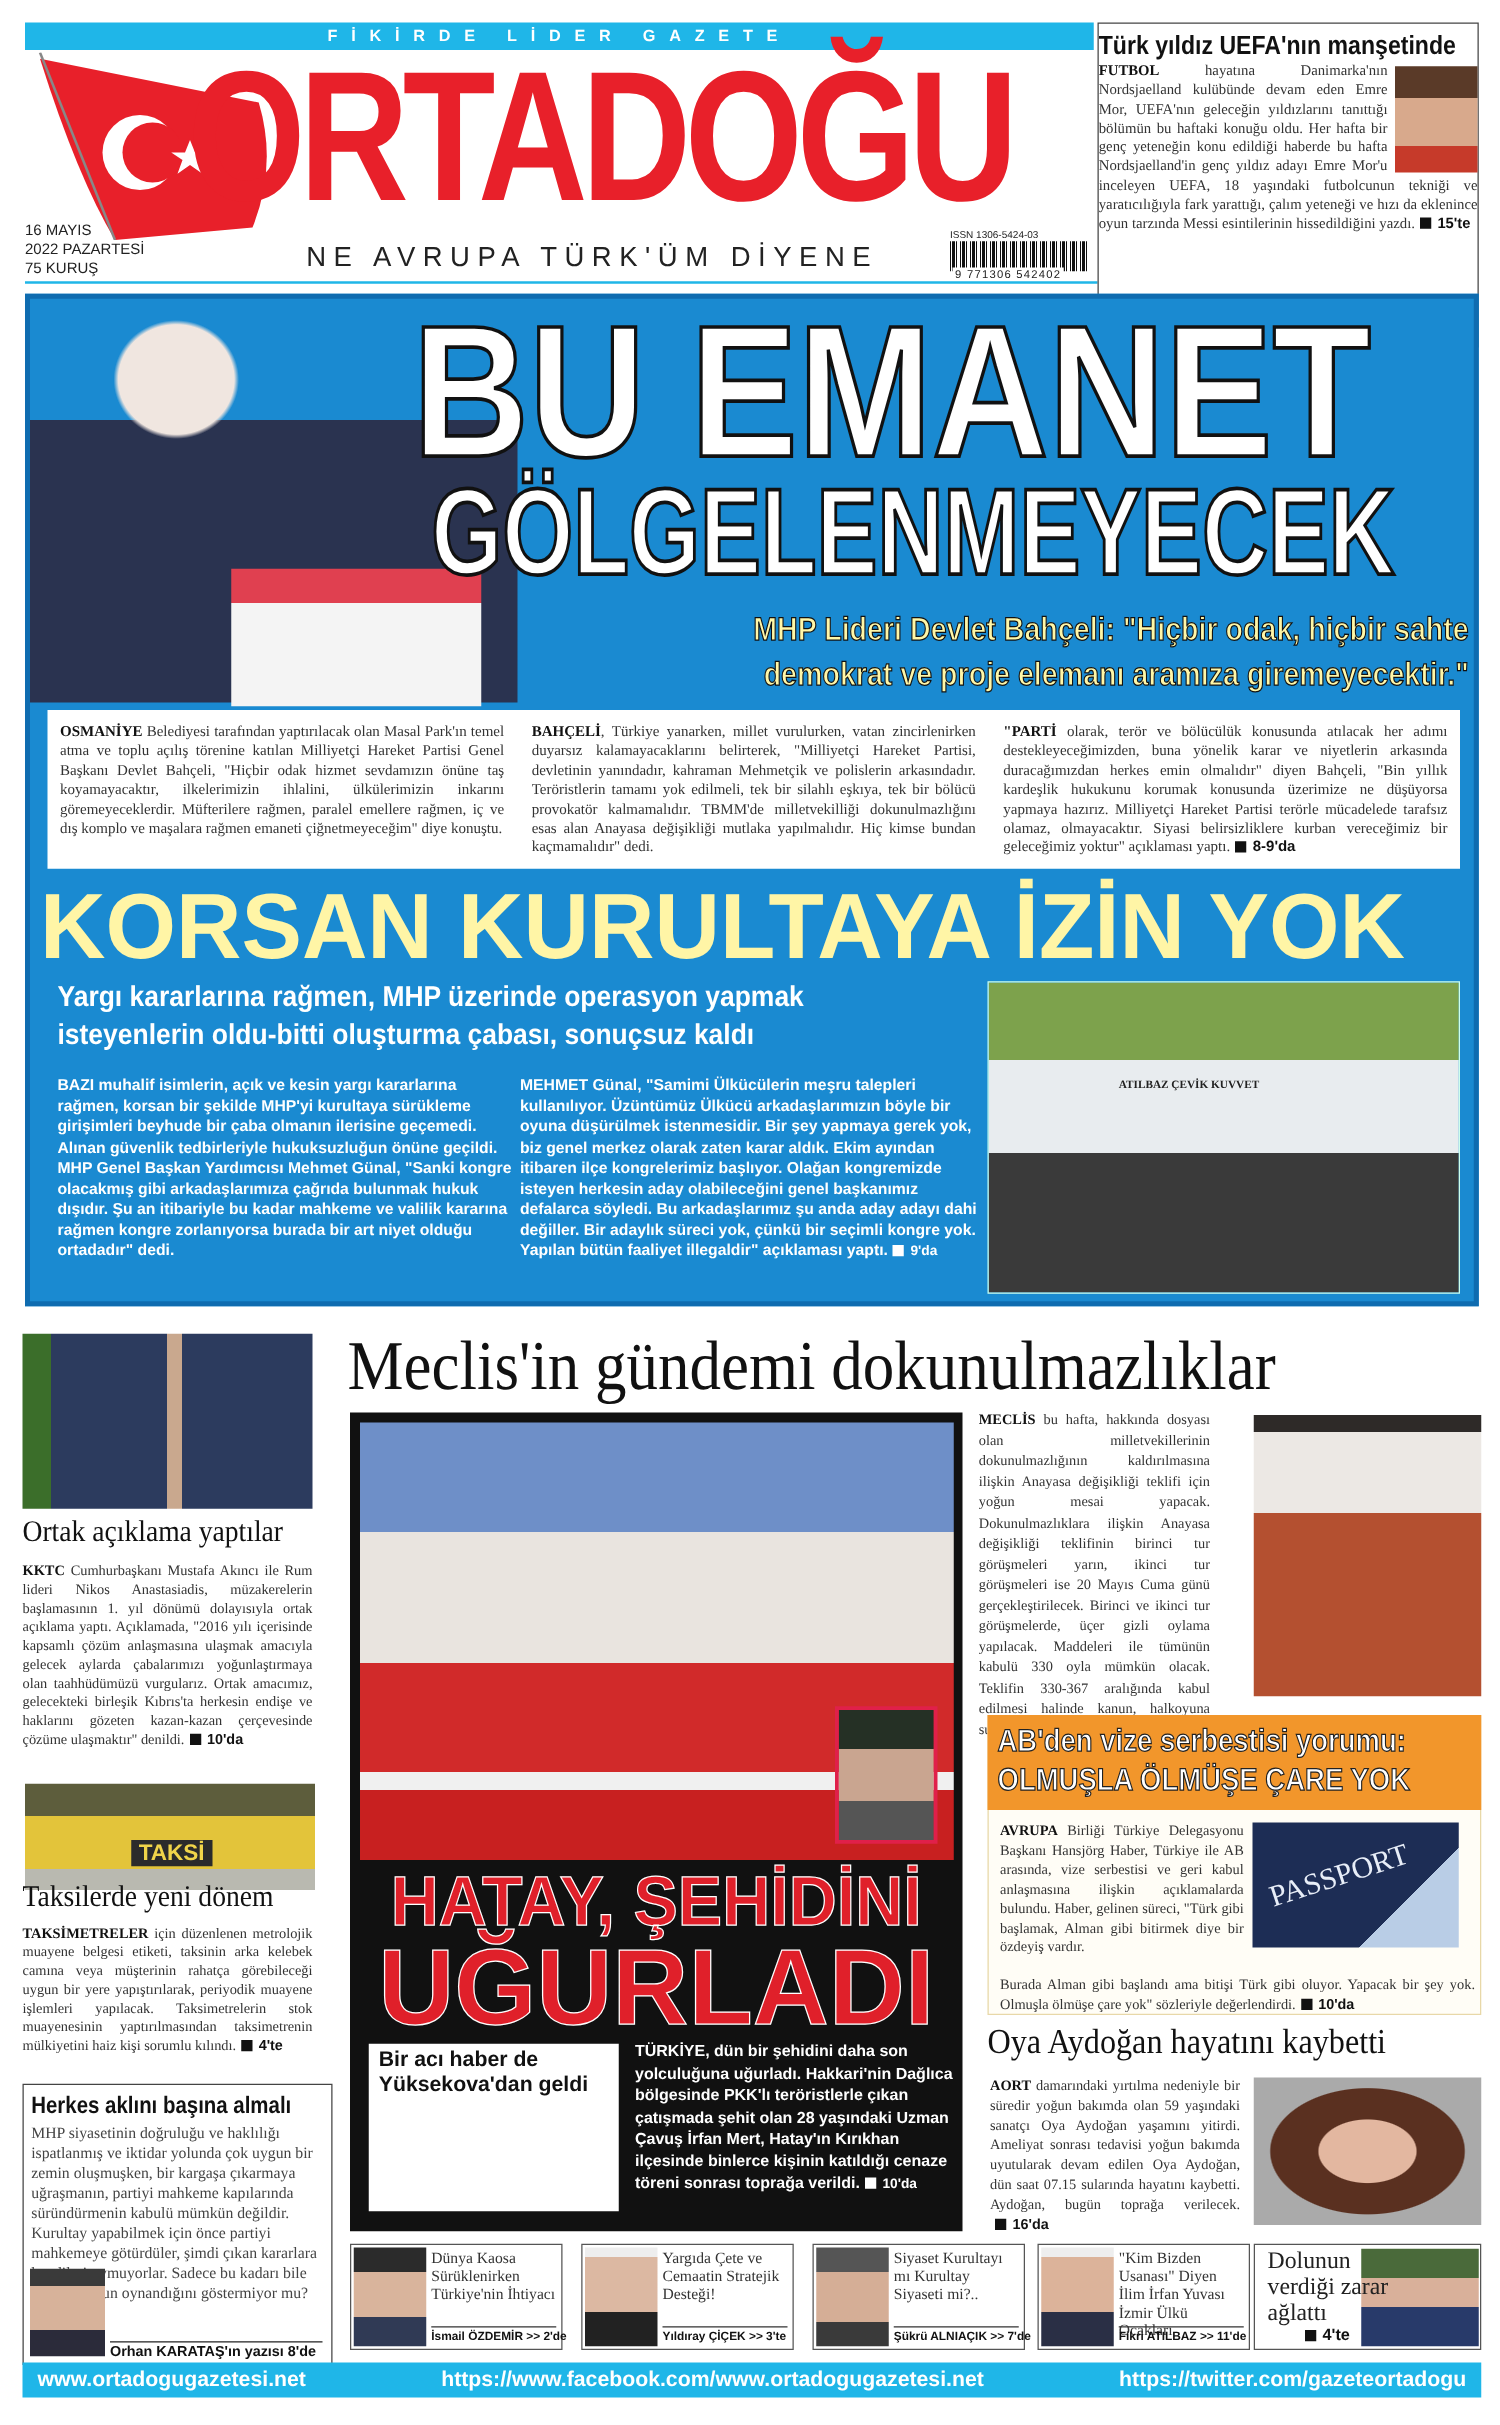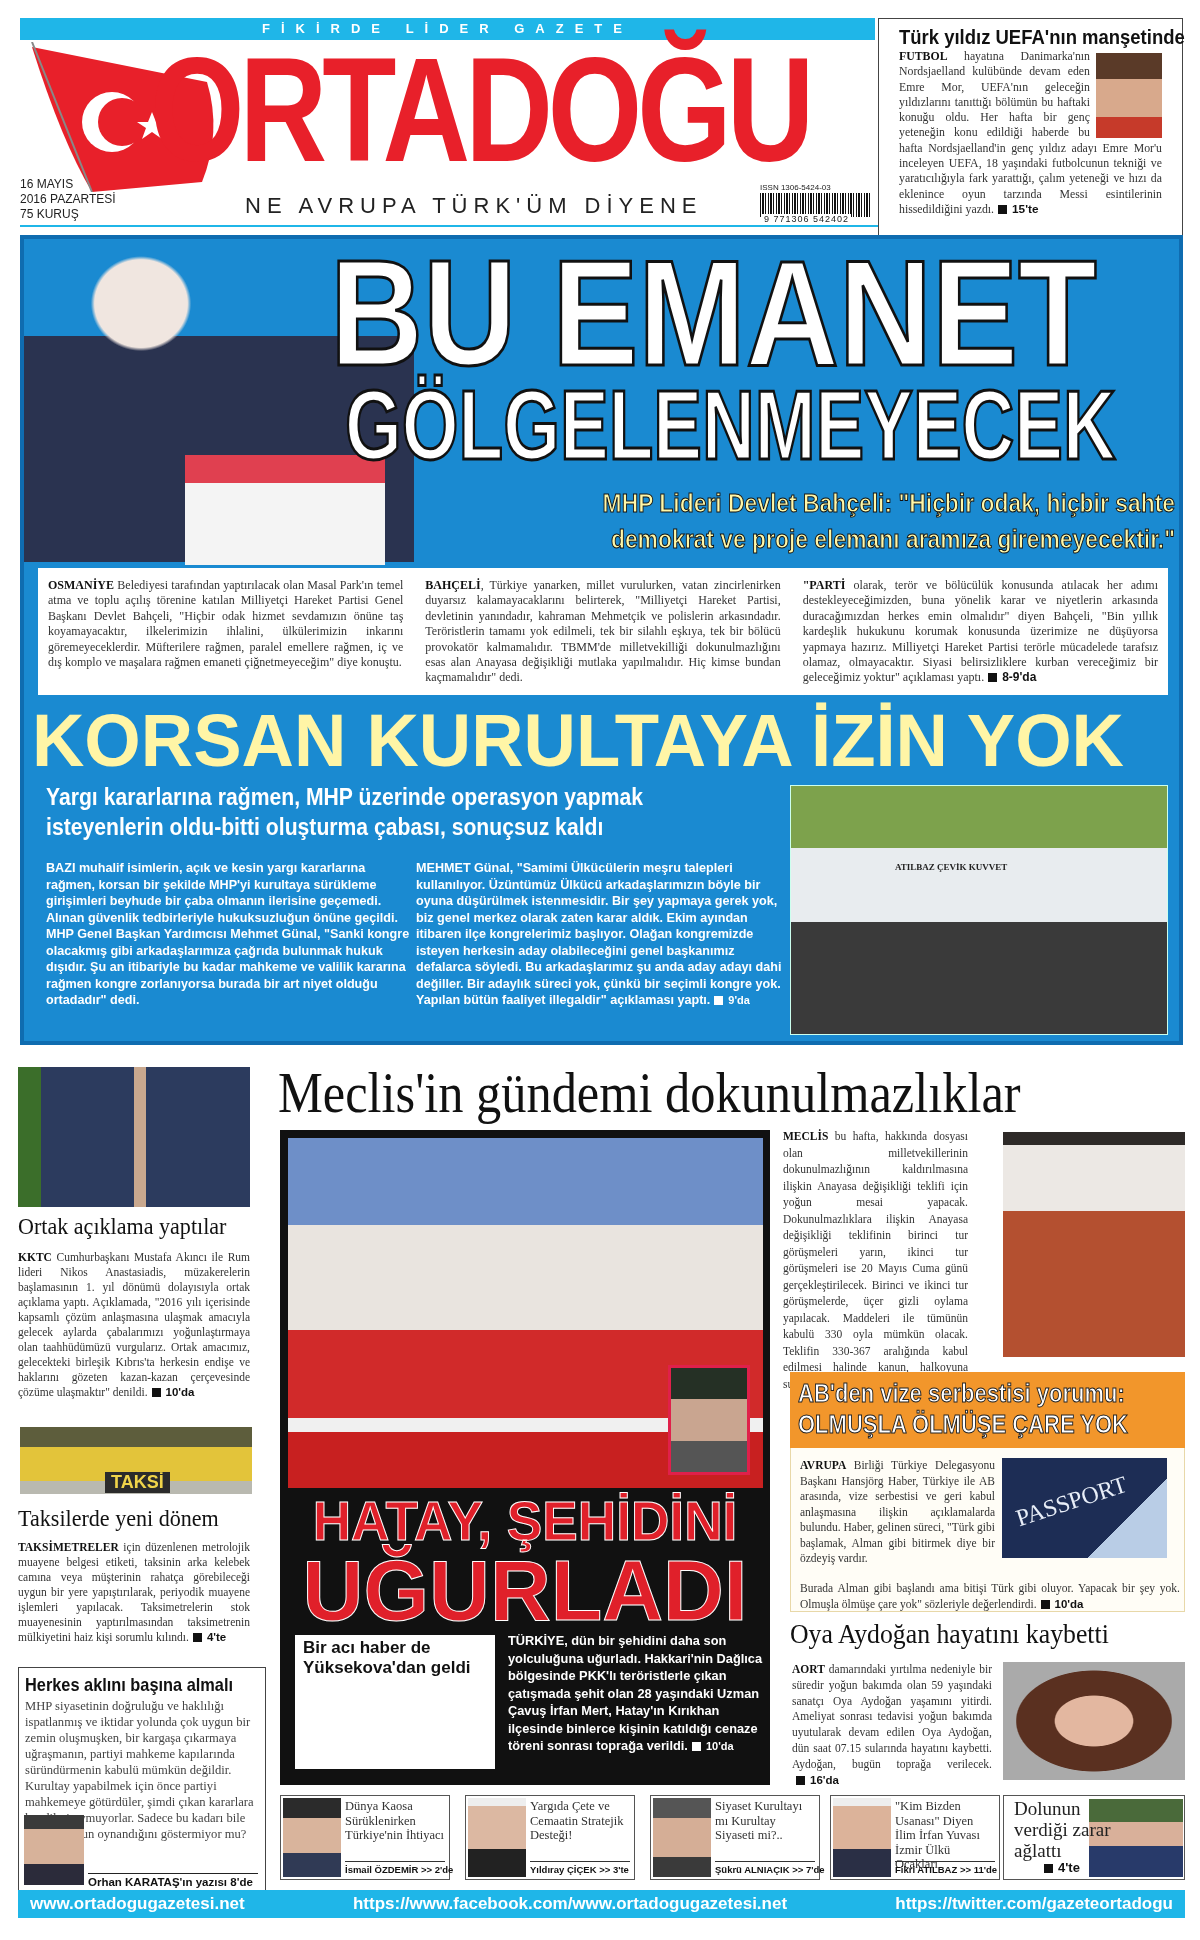--- a/index.html
+++ b/index.html
@@ -16,21 +16,21 @@
 
 #slogan-bar{left:20px;top:18px;width:855px;height:22px;background:#1fb6e8;color:#fff;font-weight:bold;font-size:13px;letter-spacing:11px;text-align:center;line-height:22px}
 #flag{left:22px;top:42px;width:200px;height:150px}
 #logo{left:150px;top:40px;font-family:"Liberation Sans",sans-serif;font-weight:900;color:#e8202a;font-size:148px;line-height:140px;letter-spacing:-6px;transform:scaleX(0.82);transform-origin:left top;white-space:nowrap}
 #date{left:20px;top:177px;font-size:12px;line-height:15px;color:#222}
 #motto{left:245px;top:193px;font-size:22px;letter-spacing:6px;color:#222;white-space:nowrap}
 #issn{left:760px;top:183px;font-size:8px;color:#222}
 #barcode{left:760px;top:193px;width:110px;height:24px;background:repeating-linear-gradient(90deg,#111 0 1px,#fff 1px 2px,#111 2px 4px,#fff 4px 5px,#111 5px 6px,#fff 6px 8px)}
 #barcode-num{left:762px;top:214px;font-size:9px;background:#fff;padding:0 2px;letter-spacing:1px}
 #rule{left:20px;top:225px;width:858px;height:2px;background:#1fb6e8}
-#uefa-box{left:878px;top:18px;width:305px;height:260px;border:1.5px solid #444;padding:6px 20px}
+#uefa-box{left:878px;top:18px;width:305px;height:260px;border:1.5px solid #444;padding:6px 0}
 #uefa-title{font-size:21px;font-weight:bold;color:#111;white-space:nowrap;transform:scaleX(0.88);transform-origin:left}
 #uefa-photo{float:right;width:66px;height:85px;margin:4px 0 2px 6px;background:linear-gradient(180deg,#5a3a28 0 30%,#d8a98c 30% 75%,#c63a2a 75%)}
 
 
 #lead{left:20px;top:235px;width:1163px;height:810px;background:#1a8ad1;border:4px solid #0f6cb0}
 #bahceli-photo{left:24px;top:239px;width:390px;height:323px;background:radial-gradient(ellipse at 30% 20%,#f0e6e0 0 12%,transparent 13%),linear-gradient(180deg,transparent 0 30%,#2a3350 30% 100%);}
 #podium{left:185px;top:455px;width:200px;height:110px;background:linear-gradient(180deg,#e04050 0 25%,#f4f4f4 25%)}
 #head1{left:330px;top:238px;font-family:"Liberation Sans",sans-serif;font-weight:900;font-size:150px;line-height:150px;color:#fff;-webkit-text-stroke:3px #111;white-space:nowrap;transform:scaleX(0.86);transform-origin:left top}
 #head2{left:345px;top:375px;font-family:"Liberation Sans",sans-serif;font-weight:900;font-size:98px;line-height:100px;color:#fff;-webkit-text-stroke:3px #111;white-space:nowrap;transform:scaleX(0.745);transform-origin:left top}
 #subhead{left:455px;top:485px;width:720px;text-align:right;font-family:"Liberation Sans",sans-serif;font-weight:bold;font-size:26px;line-height:36px;color:#fff7a8;-webkit-text-stroke:1px #111;transform:scaleX(0.88);transform-origin:right top}
@@ -42,21 +42,21 @@
 #korsan-text .para{flex:1;color:#fff;font-family:"Liberation Sans",sans-serif;font-weight:bold;font-size:12.6px;line-height:16.5px;text-align:left}
 #korsan-text .ref{color:#fff;font-size:11px}
 #korsan-text .ref:before{background:#fff}
 #toma-photo{left:790px;top:785px;width:378px;height:250px;border:1px solid #cfe;background:linear-gradient(180deg,#7da24c 0 25%,#e8ecef 25% 55%,#3a3a3a 55% 100%)}
 #toma-label{left:895px;top:862px;font-size:9px;color:#222;font-family:"Liberation Serif",serif;font-weight:bold}
 
 
 #kktc-photo{left:18px;top:1067px;width:232px;height:140px;background:linear-gradient(90deg,#3b6e2a 0 10%,#2c3b5e 10% 50%,#c9a88e 50% 55%,#2c3b5e 55%)}
 #kktc-title{left:18px;top:1213px;font-size:24px;color:#111;white-space:nowrap;transform:scaleX(0.92);transform-origin:left}
 #kktc-text{left:18px;top:1250px;width:232px}
-#taksi-photo{left:20px;top:1427px;width:232px;height:67px;background:linear-gradient(180deg,#5d5d3c 0 30%,#e3c43a 30% 80%,#b9b9b0 80%)}
+#taksi-photo{left:20px;top:1427px;width:232px;height:85px;background:linear-gradient(180deg,#5d5d3c 0 30%,#e3c43a 30% 80%,#b9b9b0 80%)}
 #taksi-title{left:18px;top:1505px;font-size:24px;color:#111;white-space:nowrap;transform:scaleX(0.92);transform-origin:left}
 #taksi-text{left:18px;top:1540px;width:232px}
 #herkes-box{left:18px;top:1667px;width:248px;height:225px;border:1.5px solid #444;padding:6px}
 #herkes-title{font-family:"Liberation Sans",sans-serif;font-weight:bold;font-size:19px;color:#111;white-space:nowrap;transform:scaleX(0.86);transform-origin:left}
 #herkes-text{font-size:12.6px;line-height:16px;color:#444;margin-top:2px}
 #karatas-photo{left:24px;top:1815px;width:60px;height:70px;background:linear-gradient(180deg,#3a3a3a 0 20%,#d7b29a 20% 70%,#2b2b3a 70%)}
 #karatas-rule{left:88px;top:1873px;width:170px;height:1px;background:#222}
 #karatas-ref{left:88px;top:1876px;font-family:"Liberation Sans",sans-serif;font-weight:bold;font-size:11.5px;color:#111}
 
 
@@ -110,21 +110,21 @@
 <svg id="flag" class="abs" viewBox="0 0 200 150">
   <path d="M10 5 L185 40 Q200 90 180 140 L70 150 Q40 100 10 5Z" fill="#e8202a"></path>
   <line x1="10" y1="0" x2="70" y2="150" stroke="#888" stroke-width="2"></line>
   <circle cx="90" cy="80" r="30" fill="#fff"></circle>
     <circle cx="100" cy="80" r="24" fill="#e8202a"></circle>
   <polygon points="130,70 134,80 145,80 136,86 140,97 130,90 120,97 124,86 115,80 126,80" fill="#fff"></polygon>
 </svg>
 <div id="logo" class="abs">ORTADOĞU</div>
 <div id="date" class="abs sans">
   <div>16 MAYIS</div>
-  <div>2016 PAZARTESİ</div>
+  <div>2022 PAZARTESİ</div>
   <div>75 KURUŞ</div>
 </div>
 <div id="motto" class="abs sans">NE AVRUPA TÜRK'ÜM DİYENE</div>
 <div id="issn" class="abs sans">ISSN 1306-5424-03</div>
 <div id="barcode" class="abs"></div>
 <div id="barcode-num" class="abs sans">9 771306 542402</div>
 <div id="rule" class="abs"></div>
 
 <div id="uefa-box" class="abs">
   <div id="uefa-title" class="sans">Türk yıldız UEFA'nın manşetinde</div>

